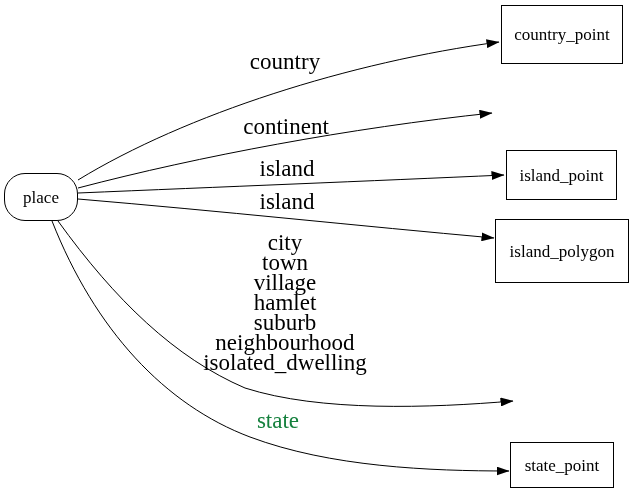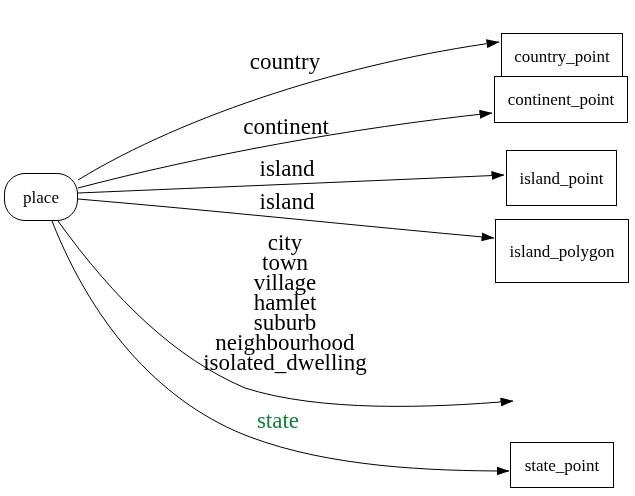--- a/index.html
+++ b/index.html
@@ -84,27 +84,24 @@
 hamlet
 suburb
 neighbourhood
 isolated_dwelling</div>
       <div class="edge-label" style="left: 278px; top: 421px; color: #15803d;">state</div>
     </div>
   <div id="nodes-layer">
       <div class="node" style="left: 4px; top: 173px; width: 74px; height: 48px; border-color: rgb(0, 0, 0); border-radius: 21px;">
         <span>place</span>
       </div>
-      <div class="node" style="left: 501px; top: 5px; width: 122px; height: 47px; border-color: rgb(0, 0, 0); margin-top: 28px;">
+      <div class="node" style="left: 501px; top: 5px; width: 122px; height: 59px; border-color: rgb(0, 0, 0);">
         <span>country_point</span>
       </div>
-      <div class="node" style="left: 494px; top: 76px; width: 134px; height: 47px; border-color: rgb(0, 0, 0);">
-        <span>continent_point</span>
-      </div>
-      <div class="node" style="left: 506px; top: 150px; width: 111px; height: 56px; border-color: rgb(0, 0, 0);">
+      <div class="node" style="left: 506px; top: 150px; width: 111px; height: 50px; border-color: rgb(0, 0, 0);">
         <span>island_point</span>
       </div>
       <div class="node" style="left: 495px; top: 219px; width: 134px; height: 64px; border-color: rgb(0, 0, 0);">
         <span>island_polygon</span>
       </div>
       <div class="node" style="left: 510px; top: 442px; width: 104px; height: 46px; border-color: rgb(0, 0, 0);">
         <span>state_point</span>
       </div>
     </div>
 </div>

